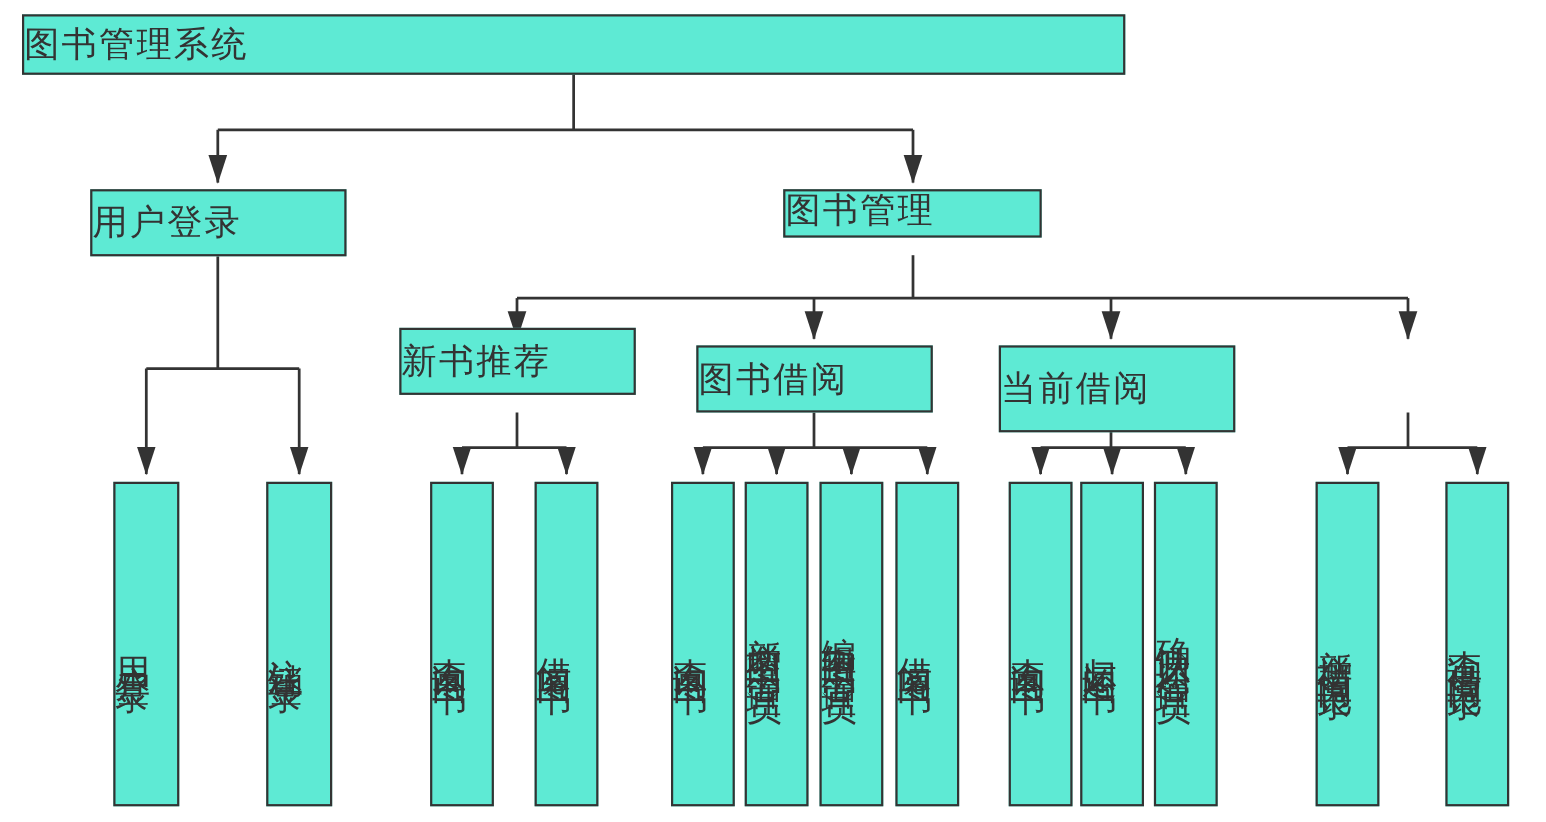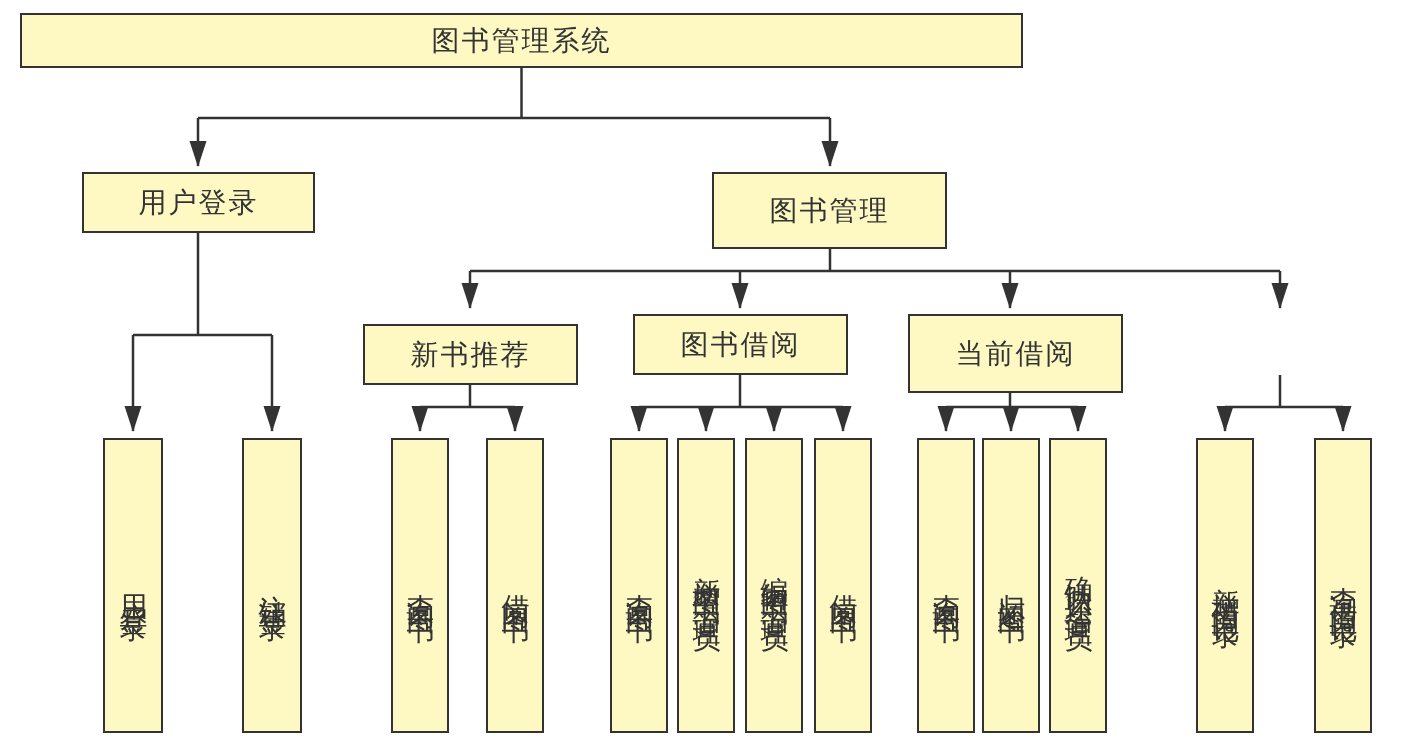--- a/index.html
+++ b/index.html
@@ -14,42 +14,42 @@
   .connectors {
     position: absolute;
     left: 0; top: 0;
     width: 1405px; height: 747px;
     pointer-events: none;
   }
   .box {
     position: absolute;
     box-sizing: border-box;
     border: 2.5px solid #333333;
-    background: #fef9c3;
+    background: #5eead4;
     display: flex;
     align-items: center;
-    justify-content: center;
+    justify-content: flex-start;
     color: #333333;
-    font-size: 28px;
+    font-size: 32px;
     letter-spacing: 2px;
     line-height: 1.2;
     white-space: nowrap;
   }
   .vtext {
     writing-mode: vertical-rl;
     text-orientation: mixed;
     letter-spacing: 7px;
     line-height: 1;
     white-space: nowrap;
   }
   
   .n-root  { left: 20px;  top: 13px;  width: 1003px; height: 55px; }
   .n-login { left: 82px;  top: 172px; width: 233px;  height: 61px; }
-  .n-mgmt  { left: 712px; top: 172px; width: 235px;  height: 77px; }
-  .n-g0 { left: 363px;  top: 324px; width: 215px; height: 61px; }
+  .n-mgmt  { left: 712px; top: 172px; width: 235px;  height: 44px; font-family: Liberation Mono, monospace; }
+  .n-g0 { left: 363px;  top: 298px; width: 215px; height: 61px; }
   .n-g1 { left: 633px;  top: 314px; width: 215px; height: 61px; }
   .n-g2 { left: 908px;  top: 314px; width: 215px; height: 79px; }
   .n-g3 { left: 1173px; top: 314px; width: 215px; height: 61px; }
   .leaf { top: 438px; height: 295px; width: 58px; }
   .l-login0 { left: 103px;  width: 60px; }
   .l-login1 { left: 242px;  width: 60px; }
   .l-g0c0 { left: 391px; }
   .l-g0c1 { left: 486px; }
   .l-g1c0 { left: 610px; }
   .l-g1c1 { left: 677px; }

